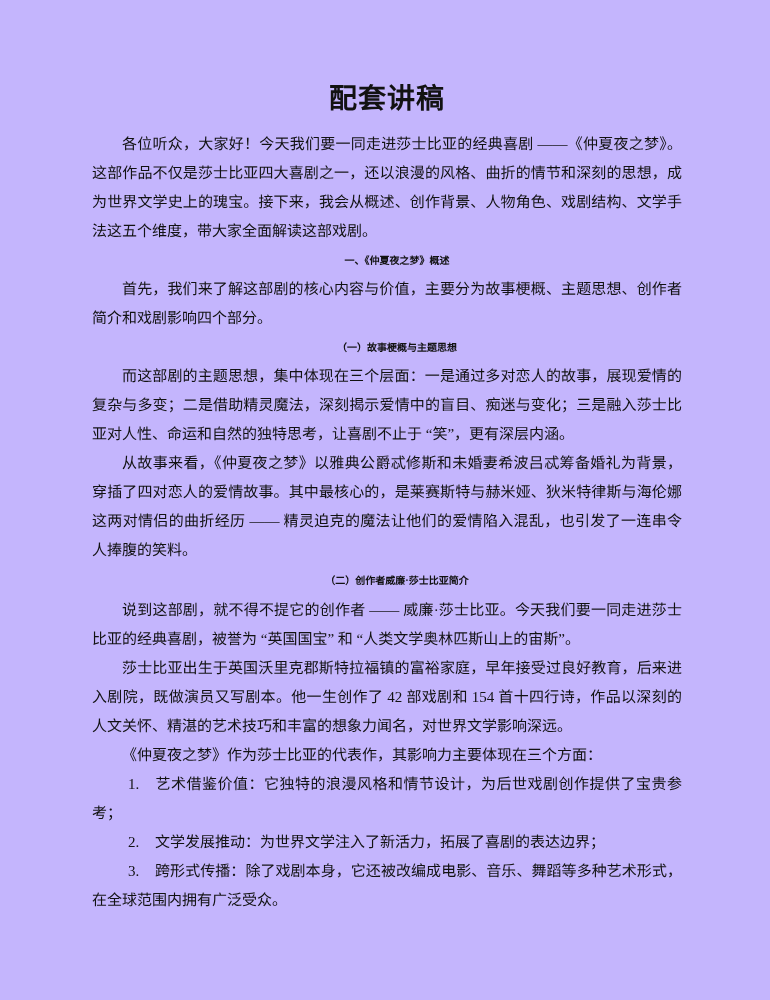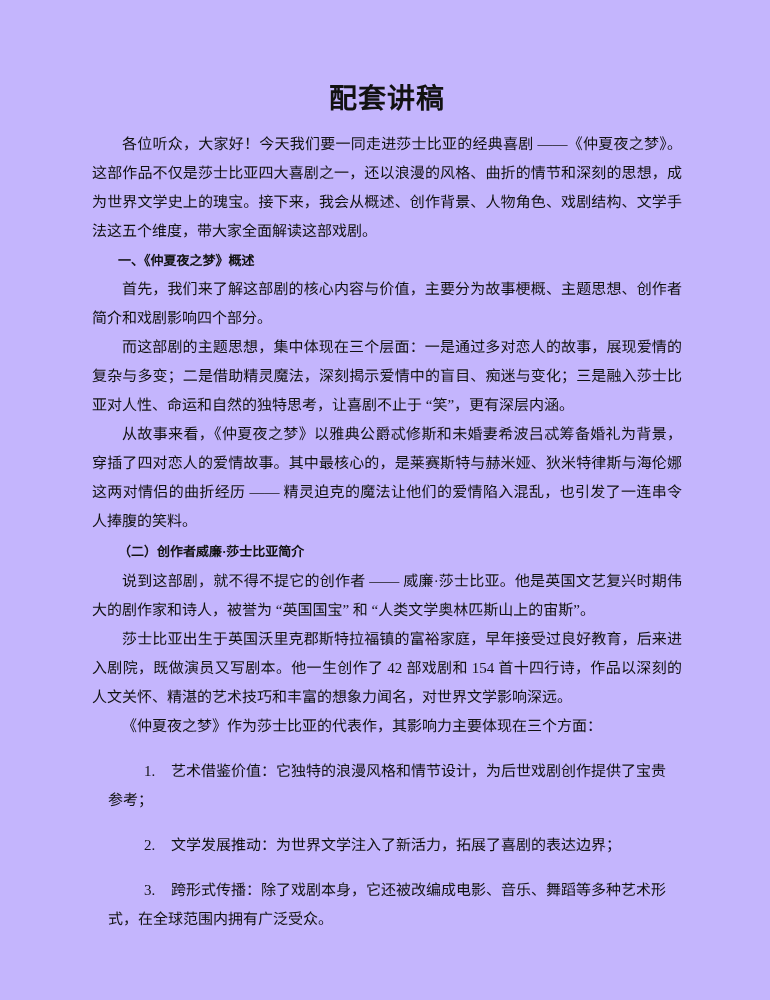--- a/index.html
+++ b/index.html
@@ -29,33 +29,34 @@
   .para {
     font-size: 15px;
     line-height: 29px;
     margin: 0;
     text-align: justify;
     text-justify: inter-ideograph;
     text-indent: 2em;
     word-break: break-all;
   }
   .heading {
-    font-size: 13px;
+    font-size: 10px;
     line-height: 29px;
     margin: 0;
     font-weight: bold;
     text-indent: 2em;
+    text-align: center;
   }
   .heading--spaced {
     margin: 1px 0;
   }
   .list-para {
     font-size: 15px;
     line-height: 29px;
-    margin: 16px;
+    margin: 0;
     text-align: justify;
     text-justify: inter-ideograph;
     text-indent: 36px;
     word-break: break-all;
   }
   .list-num {
     display: inline-block;
     width: 27px;
     text-indent: 0;
   }
@@ -66,28 +67,29 @@
 <div class="page">
 
   <h1 class="doc-title">配套讲稿</h1>
 
   <p class="para">各位听众，大家好！今天我们要一同走进莎士比亚的经典喜剧 ——《仲夏夜之梦》。这部作品不仅是莎士比亚四大喜剧之一，还以浪漫的风格、曲折的情节和深刻的思想，成为世界文学史上的瑰宝。接下来，我会从概述、创作背景、人物角色、戏剧结构、文学手法这五个维度，带大家全面解读这部戏剧。</p>
 
   <h2 class="heading">一、《仲夏夜之梦》概述</h2>
 
   <p class="para">首先，我们来了解这部剧的核心内容与价值，主要分为故事梗概、主题思想、创作者简介和戏剧影响四个部分。</p>
 
+  <h3 class="heading">（一）故事梗概与主题思想</h3>
 
   <p class="para">而这部剧的主题思想，集中体现在三个层面：一是通过多对恋人的故事，展现爱情的复杂与多变；二是借助精灵魔法，深刻揭示爱情中的盲目、痴迷与变化；三是融入莎士比亚对人性、命运和自然的独特思考，让喜剧不止于 “笑”，更有深层内涵。</p>
 
   <p class="para">从故事来看，《仲夏夜之梦》以雅典公爵忒修斯和未婚妻希波吕忒筹备婚礼为背景，穿插了四对恋人的爱情故事。其中最核心的，是莱赛斯特与赫米娅、狄米特律斯与海伦娜这两对情侣的曲折经历 —— 精灵迫克的魔法让他们的爱情陷入混乱，也引发了一连串令人捧腹的笑料。</p>
 
   <h3 class="heading heading--spaced">（二）创作者威廉·莎士比亚简介</h3>
 
-  <p class="para">说到这部剧，就不得不提它的创作者 —— 威廉·莎士比亚。他是英国文艺复兴时期伟大的剧作家和诗人，被誉为 “英国国宝” 和 “人类文学奥林匹斯山上的宙斯”。</p>
+  <p class="para">说到这部剧，就不得不提它的创作者 —— 威廉·莎士比亚。今天我们要一同走进莎士比亚的经典喜剧，被誉为 “英国国宝” 和 “人类文学奥林匹斯山上的宙斯”。</p>
 
   <p class="para">莎士比亚出生于英国沃里克郡斯特拉福镇的富裕家庭，早年接受过良好教育，后来进入剧院，既做演员又写剧本。他一生创作了 42 部戏剧和 154 首十四行诗，作品以深刻的人文关怀、精湛的艺术技巧和丰富的想象力闻名，对世界文学影响深远。</p>
 
 
   <p class="para">《仲夏夜之梦》作为莎士比亚的代表作，其影响力主要体现在三个方面：</p>
 
   <p class="list-para">
     <span class="list-num">1.</span><span>艺术借鉴价值：它独特的浪漫风格和情节设计，为后世戏剧创作提供了宝贵参考；</span>
   </p>
 

